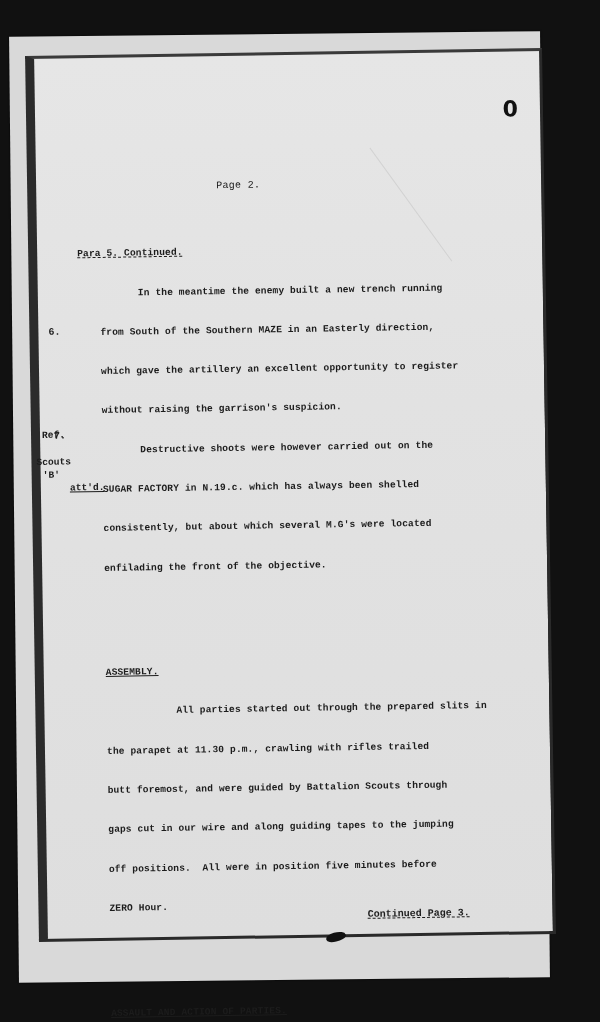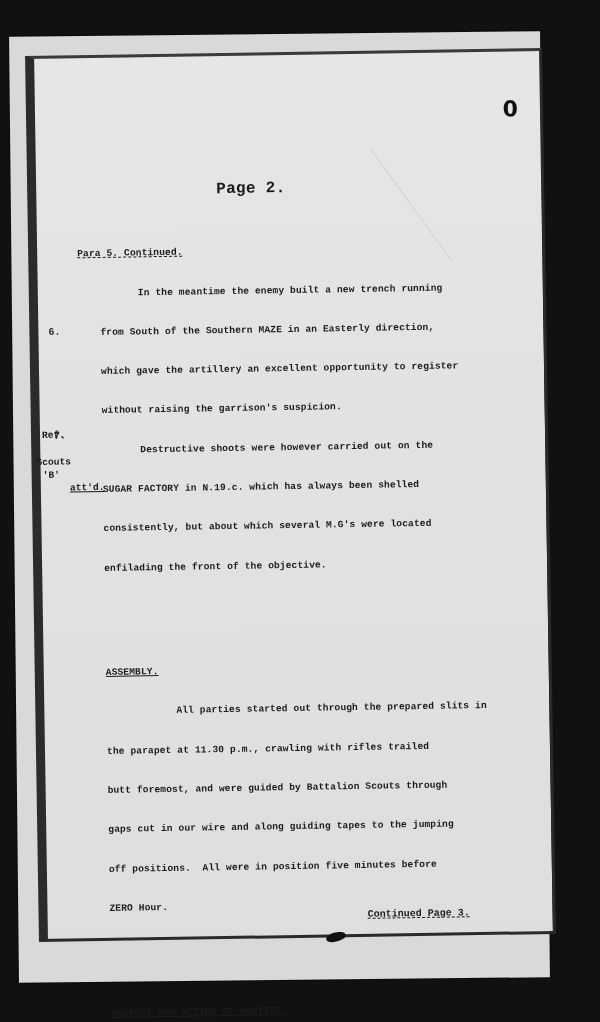--- a/index.html
+++ b/index.html
@@ -54,23 +54,23 @@
       top: 50px;
       width: 110px;
       height: 140px;
       border-left: 1px solid rgba(0,0,0,0.08);
       transform: rotate(-35deg);
     }
     .page-heading {
       position: absolute;
       left: 180px;
       top: 124px;
-      font-size: 16px;
+      font-size: 10px;
       color: #1a1a1a;
-      font-weight: bold;
+      font-weight: normal;
       letter-spacing: 0.3px;
     }
     .body-text {
       position: absolute;
       left: 40px;
       top: 150px;
       width: 440px;
       font-size: 9.6px;
       line-height: 13.1px;
       color: #1c1c1c;

